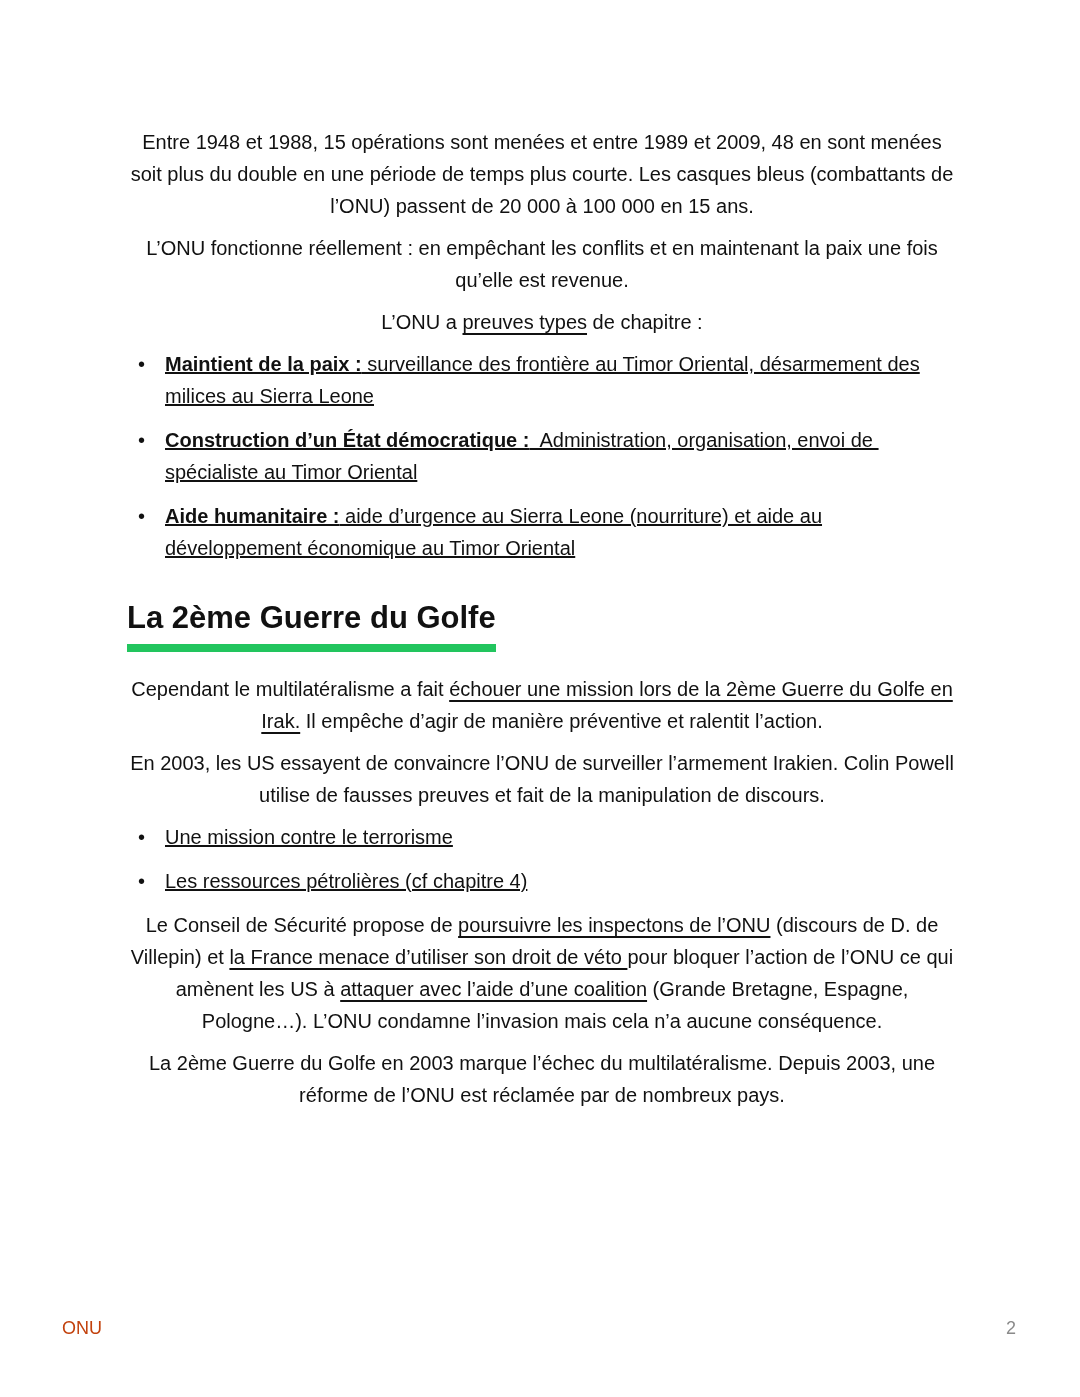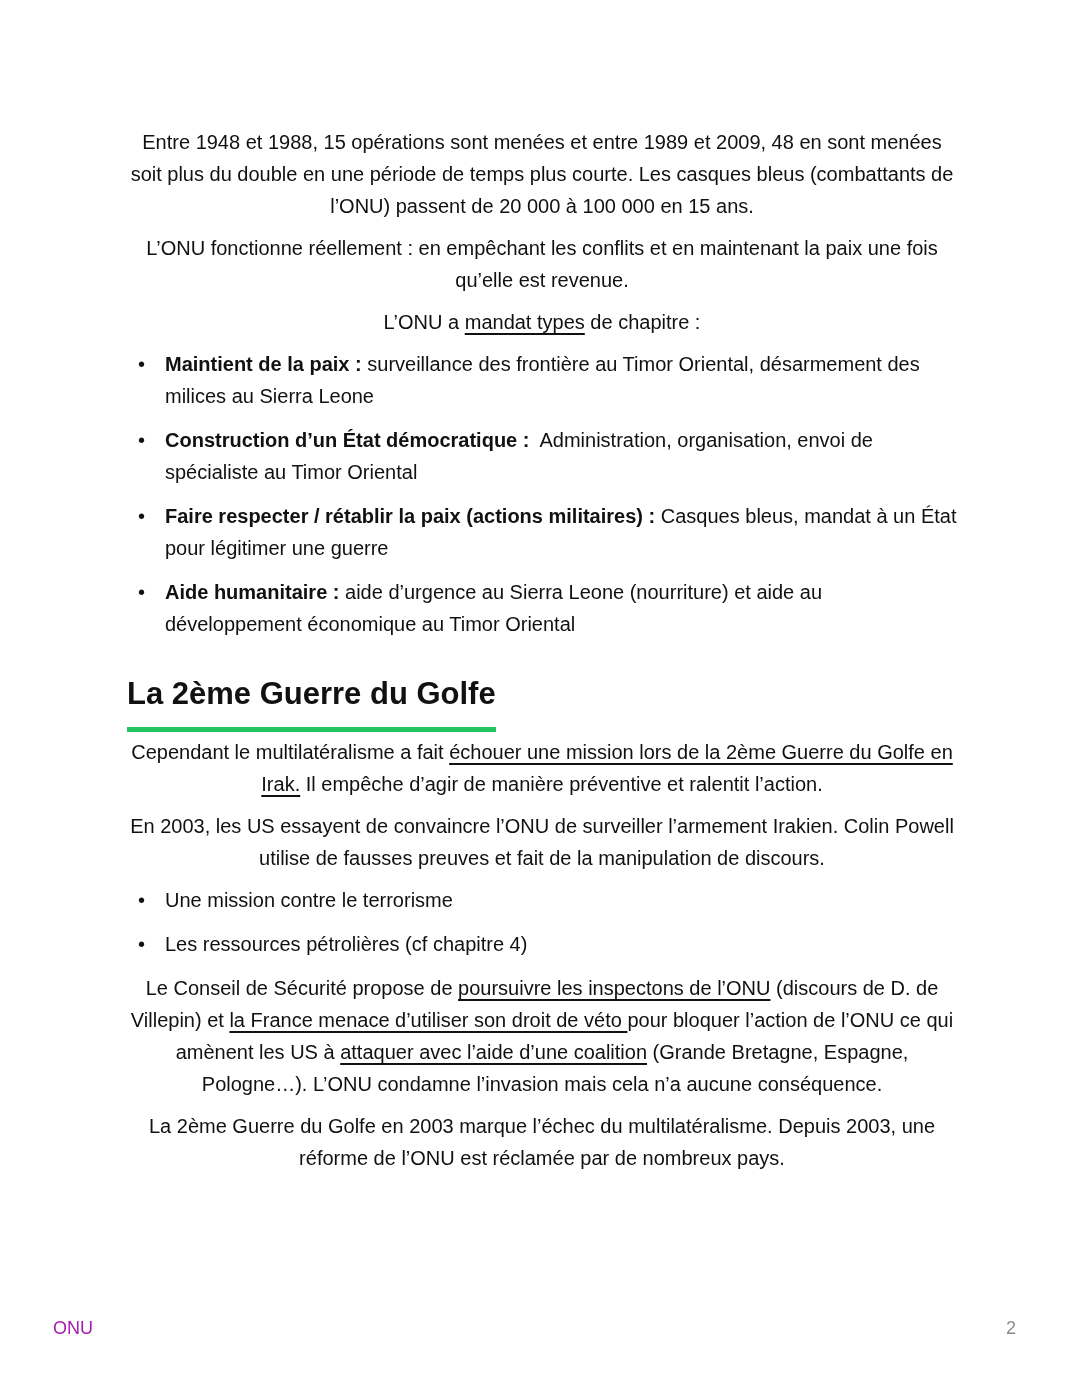--- a/index.html
+++ b/index.html
@@ -2,41 +2,40 @@
 <html><head>
 <meta charset="utf-8">
 <style>
   html, body { margin: 0; padding: 0; background: #ffffff; }
   body { width: 1080px; height: 1397px; position: relative; overflow: hidden;
          font-family: "Liberation Sans", sans-serif; color: #111111; }
   .page { position: absolute; left: 127px; top: 126px; width: 830px; }
   p { margin: 0 0 10px 0; font-size: 20px; line-height: 32px; text-align: center; }
   .u { text-decoration: underline; text-underline-offset: 4px; text-decoration-thickness: 1.5px; }
   ul { margin: 0 0 10px 0; padding: 0 0 0 38px; list-style: none; }
-  li { position: relative; font-size: 20px; line-height: 32px; margin-bottom: 12px; }
+  li { position: relative; font-size: 20px; line-height: 32px; margin-bottom: 12px; text-decoration: underline; }
   li::before { content: "\2022"; position: absolute; left: -27px; top: 0; font-size: 20px; }
   b { font-weight: bold; }
-  h2 { margin: 12px 0 0 0; font-size: 31px; line-height: 44px; font-weight: bold;
-       display: inline-block; border-bottom: 5px solid #22c55e; padding-bottom: 11px; }
+  h2 { margin: 12px 0 17px 0; font-size: 31px; line-height: 44px; font-weight: bold;
+       display: inline-block; border-bottom: 8px solid #22c55e; padding-bottom: 4px; }
   .h2wrap { margin-top: 20px; margin-bottom: 4px; }
-  .footer-left { position: absolute; left: 53px; top: 1318px; font-size: 18px; color: #a21caf; }
+  .footer-left { position: absolute; left: 62px; top: 1318px; font-size: 18px; color: #c2410c; }
   .footer-right { position: absolute; right: 64px; top: 1318px; font-size: 18px; color: #8a8a8a; }
 </style>
 </head>
 <body>
 
 <div class="page">
   <p>Entre 1948 et 1988, 15 opérations sont menées et entre 1989 et 2009, 48 en sont menées soit plus du double en une période de temps plus courte. Les casques bleus (combattants de l’ONU) passent de 20 000 à 100 000 en 15 ans.</p>
   <p>L’ONU fonctionne réellement : en empêchant les conflits et en maintenant la paix une fois qu’elle est revenue.</p>
-  <p><span>L’ONU a </span><span class="u">mandat types</span><span> de chapitre :</span></p>
+  <p><span>L’ONU a </span><span class="u">preuves types</span><span> de chapitre :</span></p>
 
   <ul>
     <li><b>Maintient de la paix :</b><span> surveillance des frontière au Timor Oriental, désarmement des milices au Sierra Leone</span></li>
     <li><b>Construction d’un État démocratique :</b><span style="white-space: pre-wrap;">  Administration, organisation, envoi de spécialiste au Timor Oriental</span></li>
-    <li><b>Faire respecter / rétablir la paix (actions militaires) :</b><span> Casques bleus, mandat à un État pour légitimer une guerre</span></li>
     <li><b>Aide humanitaire :</b><span> aide d’urgence au Sierra Leone (nourriture) et aide au développement économique au Timor Oriental</span></li>
   </ul>
 
   <div class="h2wrap"><h2>La 2ème Guerre du Golfe</h2></div>
 
   <p><span>Cependant le multilatéralisme a fait </span><span class="u">échouer une mission lors de la 2ème Guerre du Golfe en Irak.</span><span> Il empêche d’agir de manière préventive et ralentit l’action.</span></p>
   <p>En 2003, les US essayent de convaincre l’ONU de surveiller l’armement Irakien. Colin Powell utilise de fausses preuves et fait de la manipulation de discours.</p>
 
   <ul>
     <li>Une mission contre le terrorisme</li>

